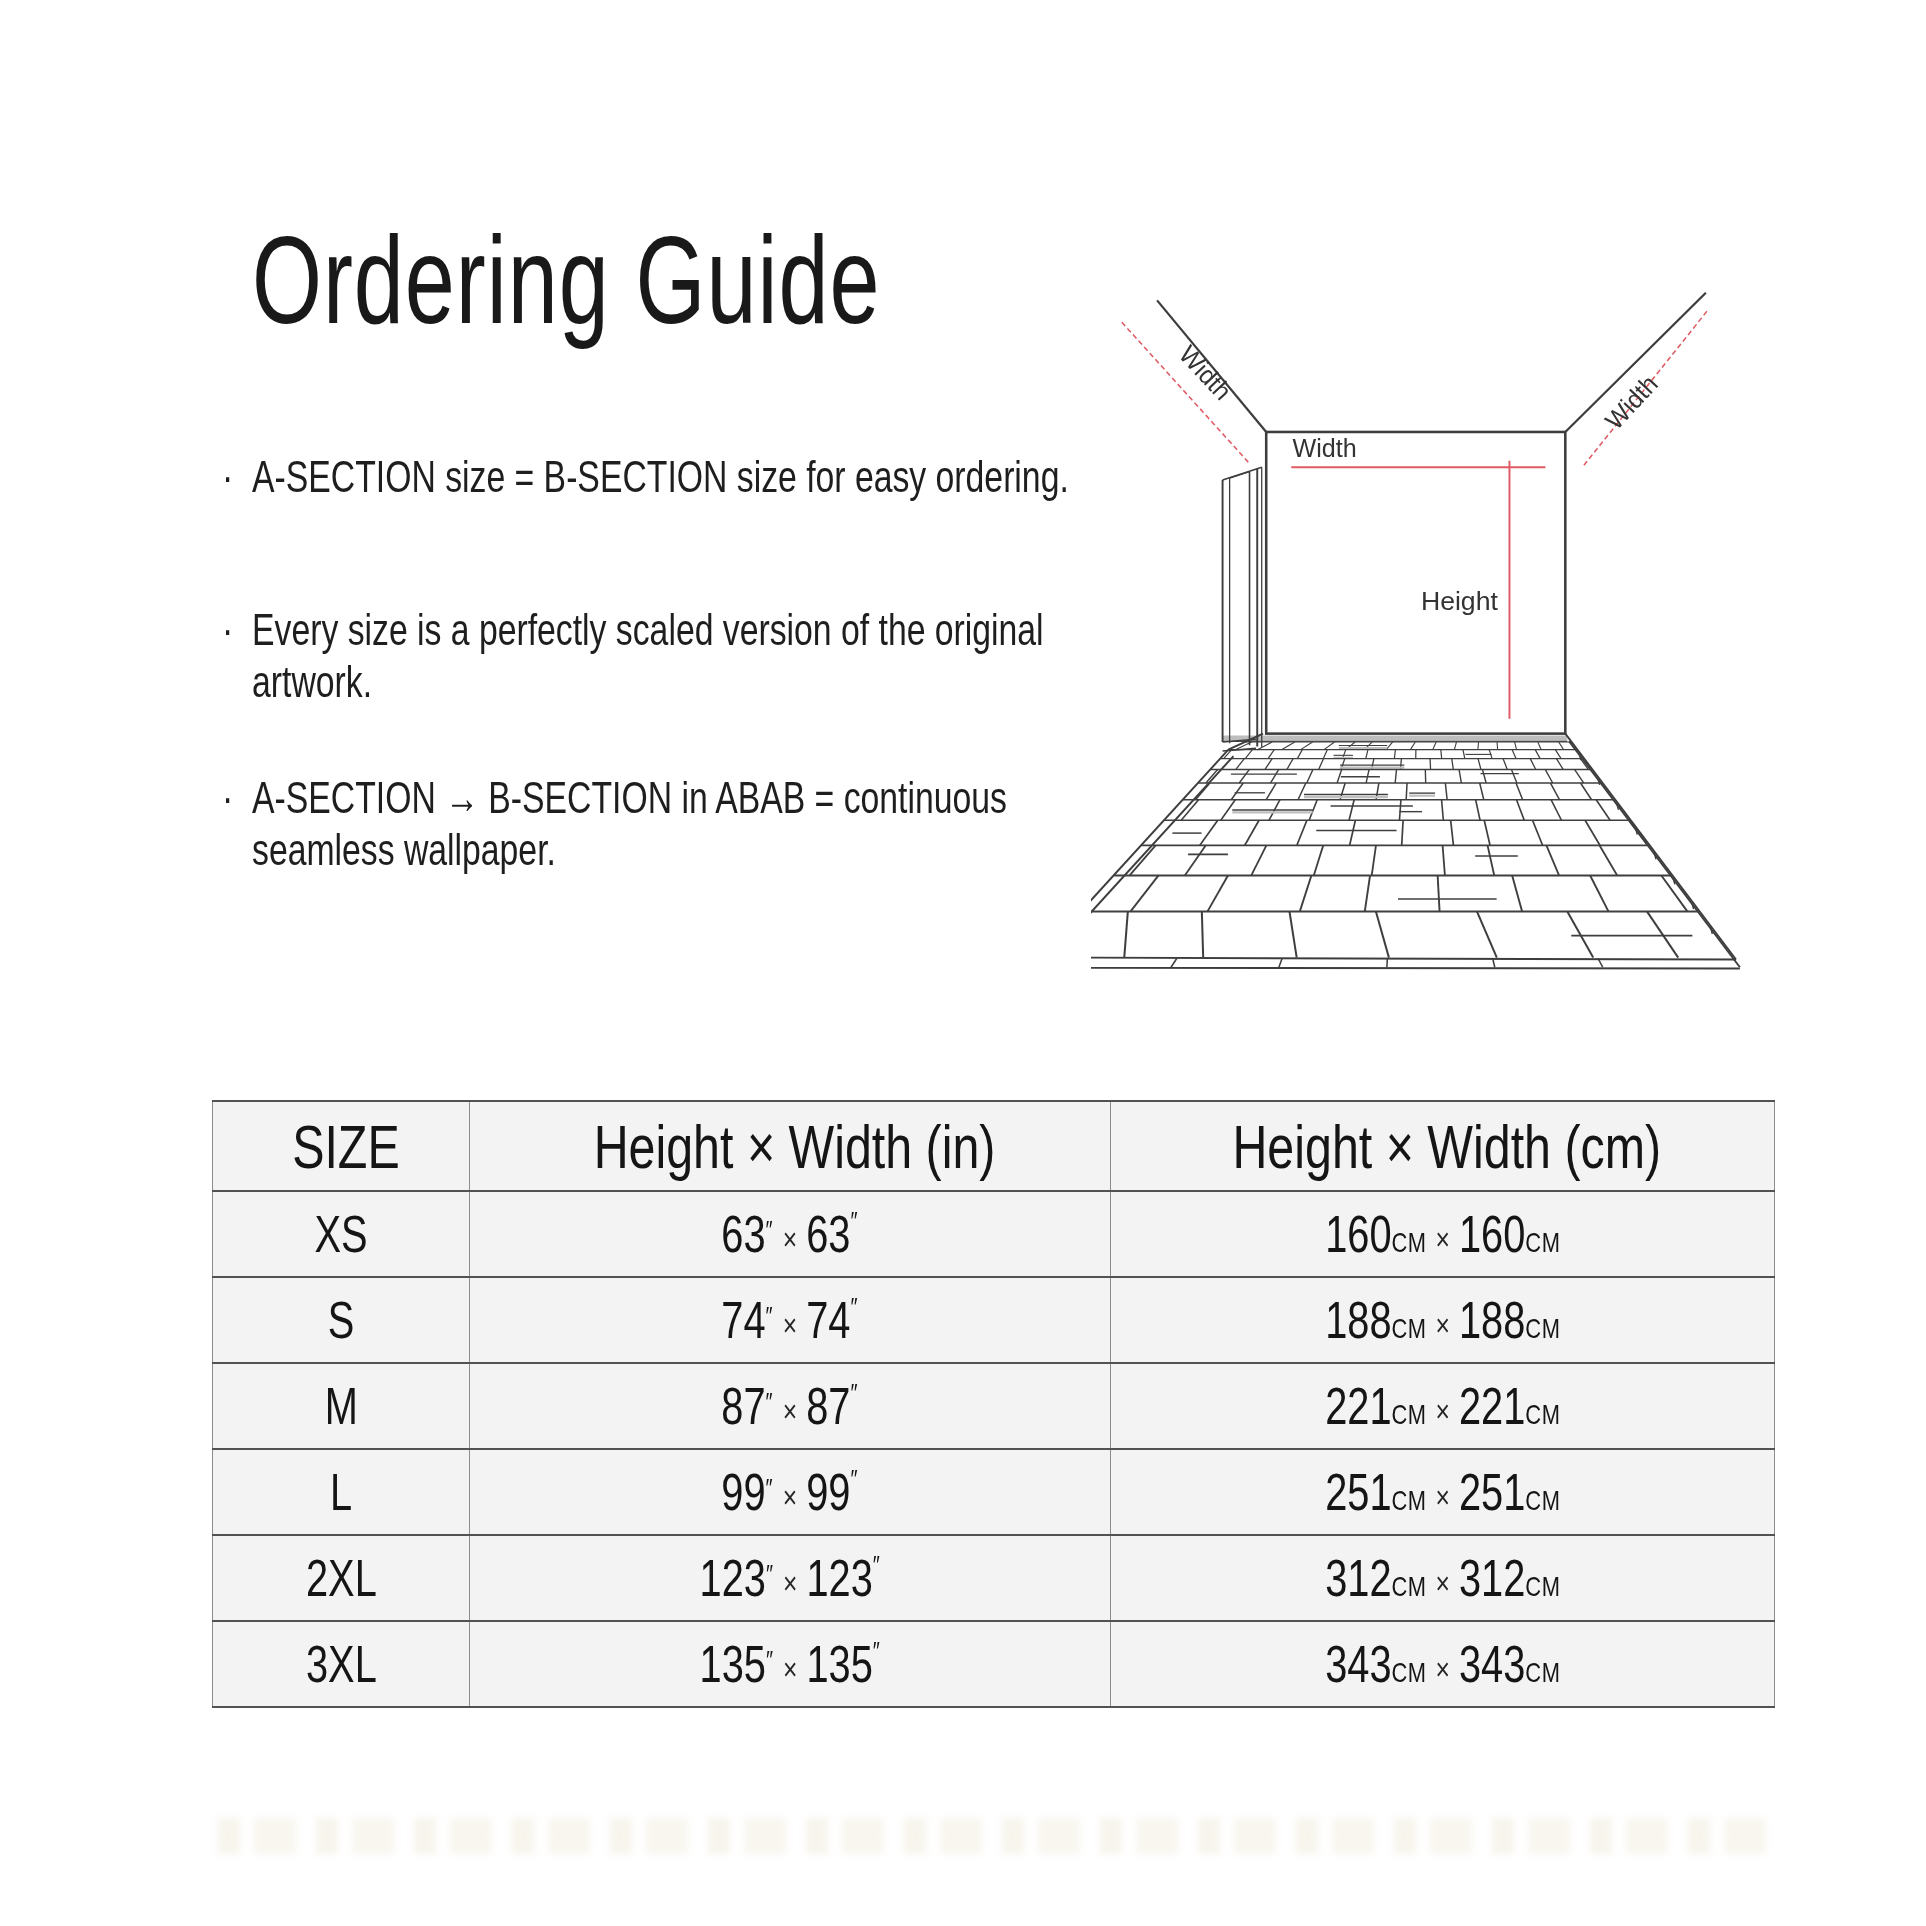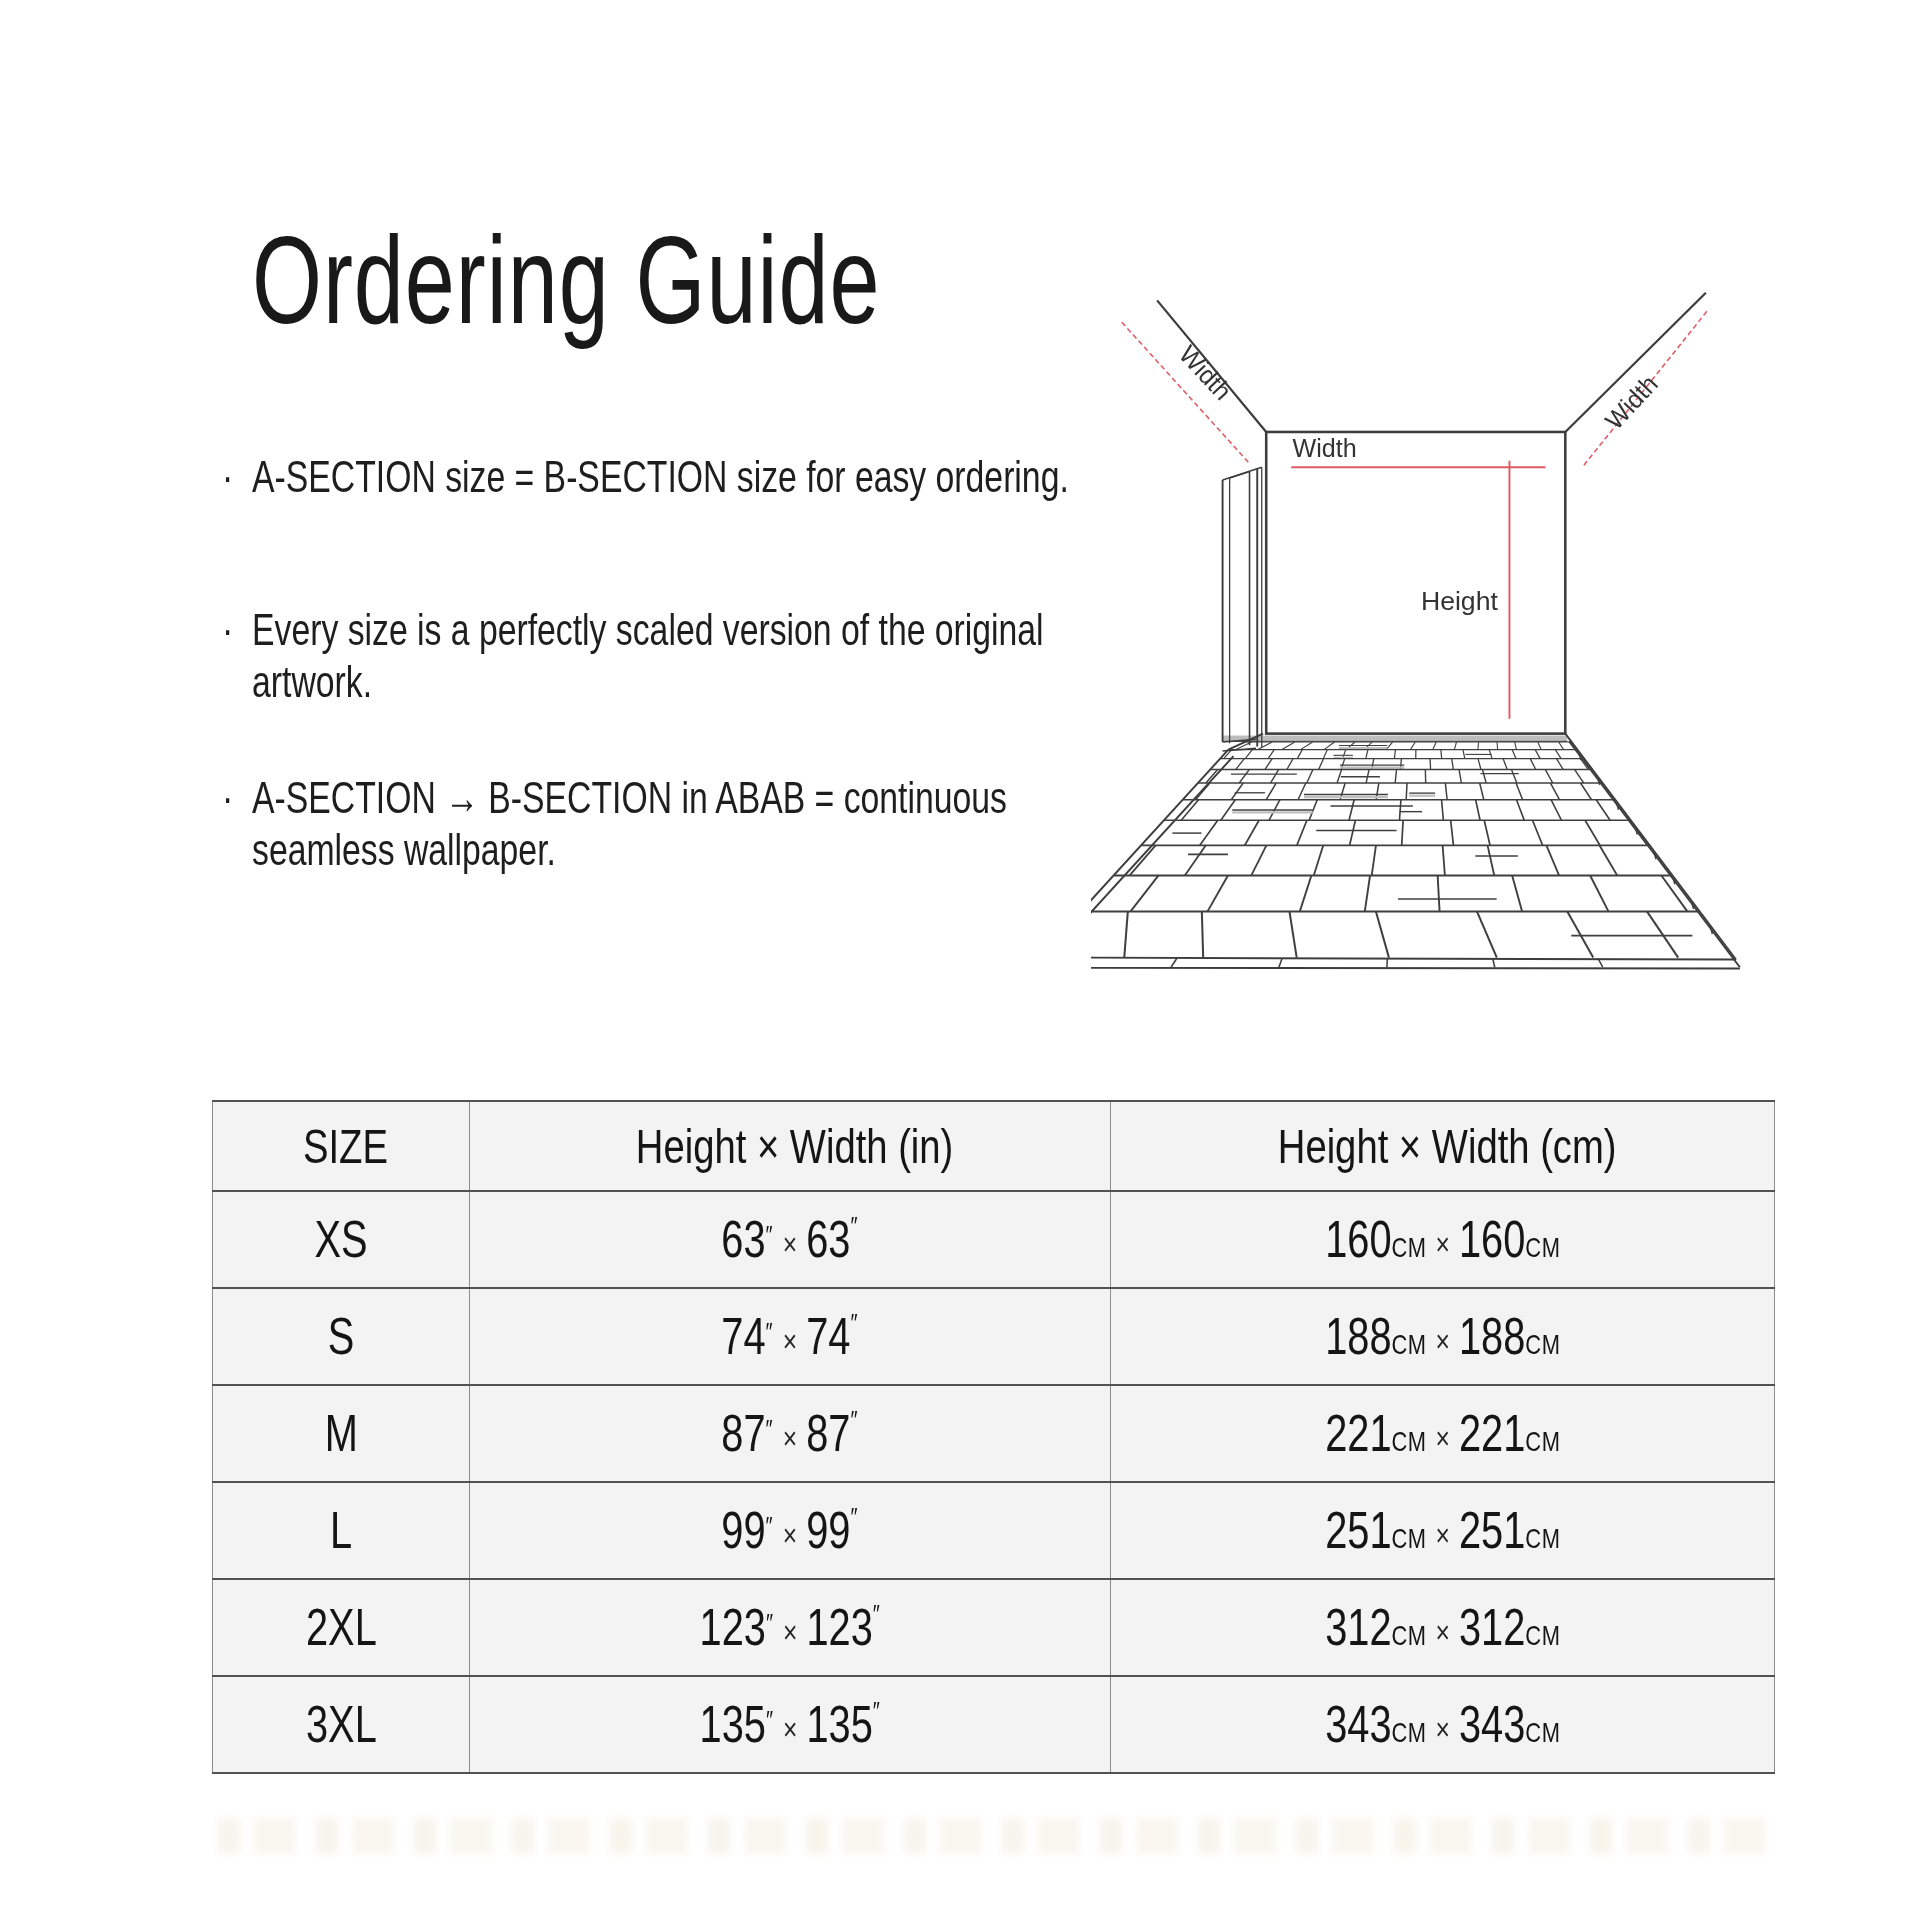--- a/index.html
+++ b/index.html
@@ -34,22 +34,22 @@
     position:absolute;left:212px;top:1100px;width:1562px;
     border-collapse:collapse;background:#f3f3f3;table-layout:fixed;
   }
   #size-table th,#size-table td{
     border-left:1.9px solid #8c8c8c;border-right:1.9px solid #8c8c8c;
     border-top:2.6px solid #525252;border-bottom:2.6px solid #525252;
     text-align:center;vertical-align:middle;padding:0;font-weight:300;color:#151515;
     background:#f3f3f3;overflow:hidden;
   }
   #size-table thead tr{height:90px;}
-  #size-table tbody tr{height:97px;}
-  #size-table th{font-size:49px;padding-left:9px;}
+  #size-table tbody tr{height:86px;}
+  #size-table th{font-size:62px;padding-left:9px;}
   #size-table td{font-size:51px;}
   .sqc{display:inline-block;transform:scaleX(0.78);transform-origin:center center;white-space:nowrap;}
   .prime{font-size:0.5em;position:relative;top:-0.5em;letter-spacing:1.3px;}
   .prime.hi{top:-0.85em;}
   .times{font-size:0.62em;padding:0 11.6px;position:relative;top:-0.05em;color:#262626;}
   .cm{font-size:0.55em;letter-spacing:0.6px;}
   
   #wm{
     position:absolute;left:218px;top:1818px;width:1551px;height:36px;opacity:0.16;
     filter:blur(3.9px);

